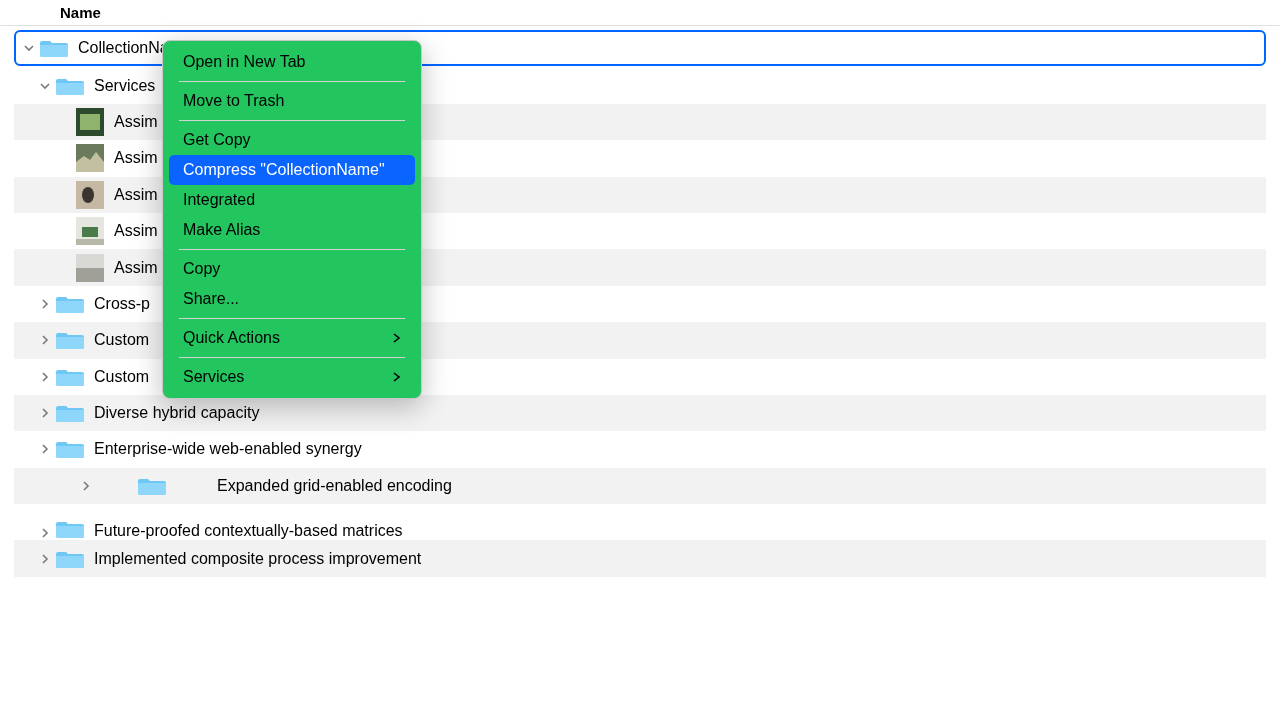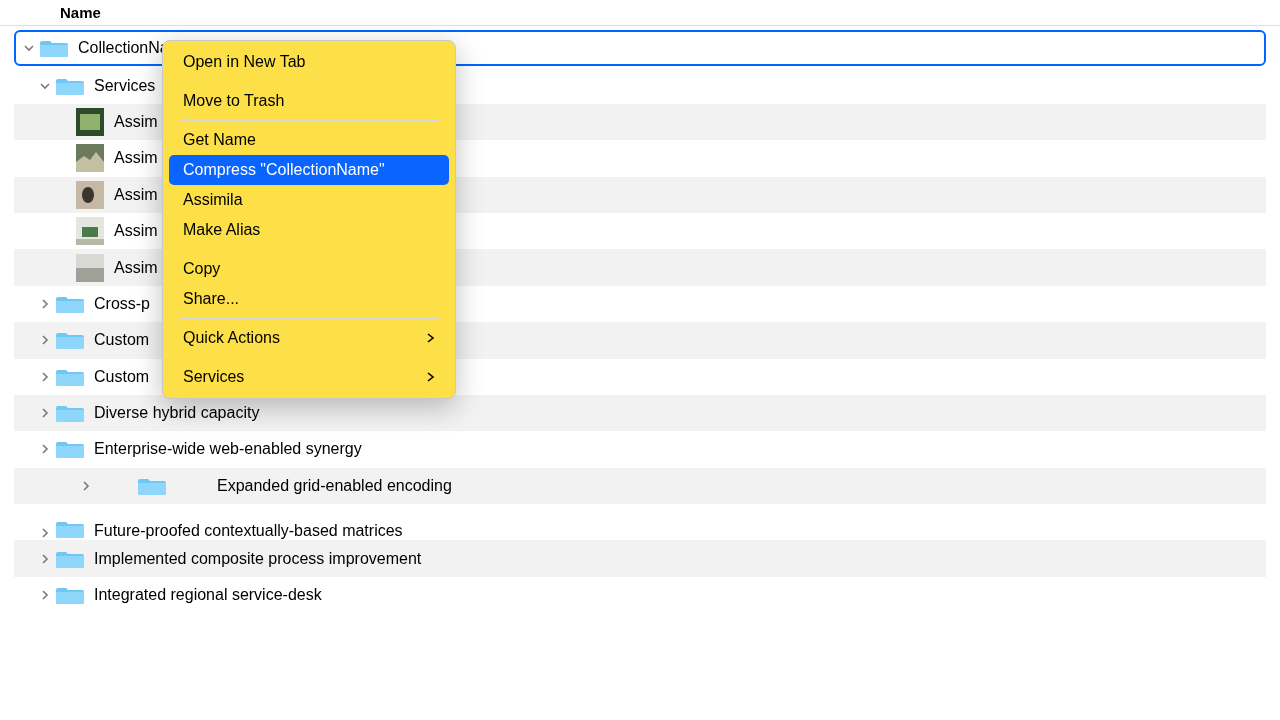--- a/index.html
+++ b/index.html
@@ -13,21 +13,21 @@
   .disclosure { width: 14px; height: 14px; display: inline-flex; align-items: center; justify-content: center; margin-left: var(--disc-left, 18px); color: #7a7a7a; }
   .disclosure svg { width: 10px; height: 10px; }
   .folder-icon { width: 28px; height: 22px; display: inline-flex; align-items: center; justify-content: center; margin-left: 4px; margin-right: 10px; }
   .folder-icon svg { width: 28px; height: 22px; }
   .thumb { width: 28px; height: 28px; margin-left: 4px; margin-right: 10px; display: inline-flex; align-items: center; justify-content: center; }
   .thumb svg { width: 28px; height: 28px; }
   .zip-icon { width: 24px; height: 28px; margin-left: 14px; margin-right: 14px; display: inline-flex; }
   .zip-icon svg { width: 24px; height: 28px; }
   .spacer { display: inline-block; }
   .label { white-space: nowrap; }
-  .context-menu { position: absolute; left: 162px; top: 14px; width: 294px; background: #fde047; border: 1px solid #c8c8c8; border-radius: 8px; box-shadow: 0 8px 28px rgba(0,0,0,0.25); padding: 6px; z-index: 50; }
+  .context-menu { position: absolute; left: 162px; top: 14px; width: 260px; background: #22c55e; border: 1px solid #c8c8c8; border-radius: 8px; box-shadow: 0 8px 28px rgba(0,0,0,0.25); padding: 6px; z-index: 50; }
   .menu-item { padding: 6px 14px; font-size: 16px; border-radius: 5px; display: flex; justify-content: space-between; align-items: center; cursor: default; }
   .menu-item.highlight { background: #0a64ff; color: #fff; }
   .menu-sep { height: 1px; background: #d4d4d2; margin: 4px 10px; }
   .submenu-arrow svg { width: 8px; height: 10px; }
 </style>
 </head>
 <body>
 
 <div class="header">Name</div>
 
@@ -229,54 +229,39 @@
         </svg>
       </span>
     <span class="folder-icon">
         <svg viewBox="0 0 28 22">
           <path d="M2 4h8l2 2h14a2 2 0 0 1 2 2v10a2 2 0 0 1-2 2H2a2 2 0 0 1-2-2V6a2 2 0 0 1 2-2z" fill="#6ec7f5"></path>
           <path d="M0 8h28v10a2 2 0 0 1-2 2H2a2 2 0 0 1-2-2z" fill="#8fd7fa"></path>
         </svg>
       </span>
     <span class="label">Implemented composite process improvement</span>
   </div>
-  <div class="row" style="margin:0 14px;">
-    <span class="spacer" style="width:18px;"></span>
-    <span class="disclosure" style="--disc-left:6px;">
-        <svg viewBox="0 0 10 10">
-          <path d="M3 1l4 4-4 4" fill="none" stroke="currentColor" stroke-width="1.6"></path>
-        </svg>
-      </span>
-    <span class="folder-icon">
-        <svg viewBox="0 0 28 22">
-          <path d="M2 4h8l2 2h14a2 2 0 0 1 2 2v10a2 2 0 0 1-2 2H2a2 2 0 0 1-2-2V6a2 2 0 0 1 2-2z" fill="#6ec7f5"></path>
-          <path d="M0 8h28v10a2 2 0 0 1-2 2H2a2 2 0 0 1-2-2z" fill="#8fd7fa"></path>
-        </svg>
-      </span>
-    <span class="label">Integrated regional service-desk</span>
-  </div>
 
 
   <div class="context-menu">
     <div class="menu-item">
         <span>Open in New Tab</span>
       </div>
     <div class="menu-sep"></div>
     <div class="menu-item">
         <span>Move to Trash</span>
       </div>
     <div class="menu-sep"></div>
     <div class="menu-item">
-        <span>Get Name</span>
+        <span>Get Copy</span>
       </div>
     <div class="menu-item highlight">
         <span>Compress "CollectionName"</span>
       </div>
     <div class="menu-item">
-        <span>Assimila</span>
+        <span>Integrated</span>
       </div>
     <div class="menu-item">
         <span>Make Alias</span>
       </div>
     <div class="menu-sep"></div>
     <div class="menu-item">
         <span>Copy</span>
       </div>
     <div class="menu-item">
         <span>Share...</span>

